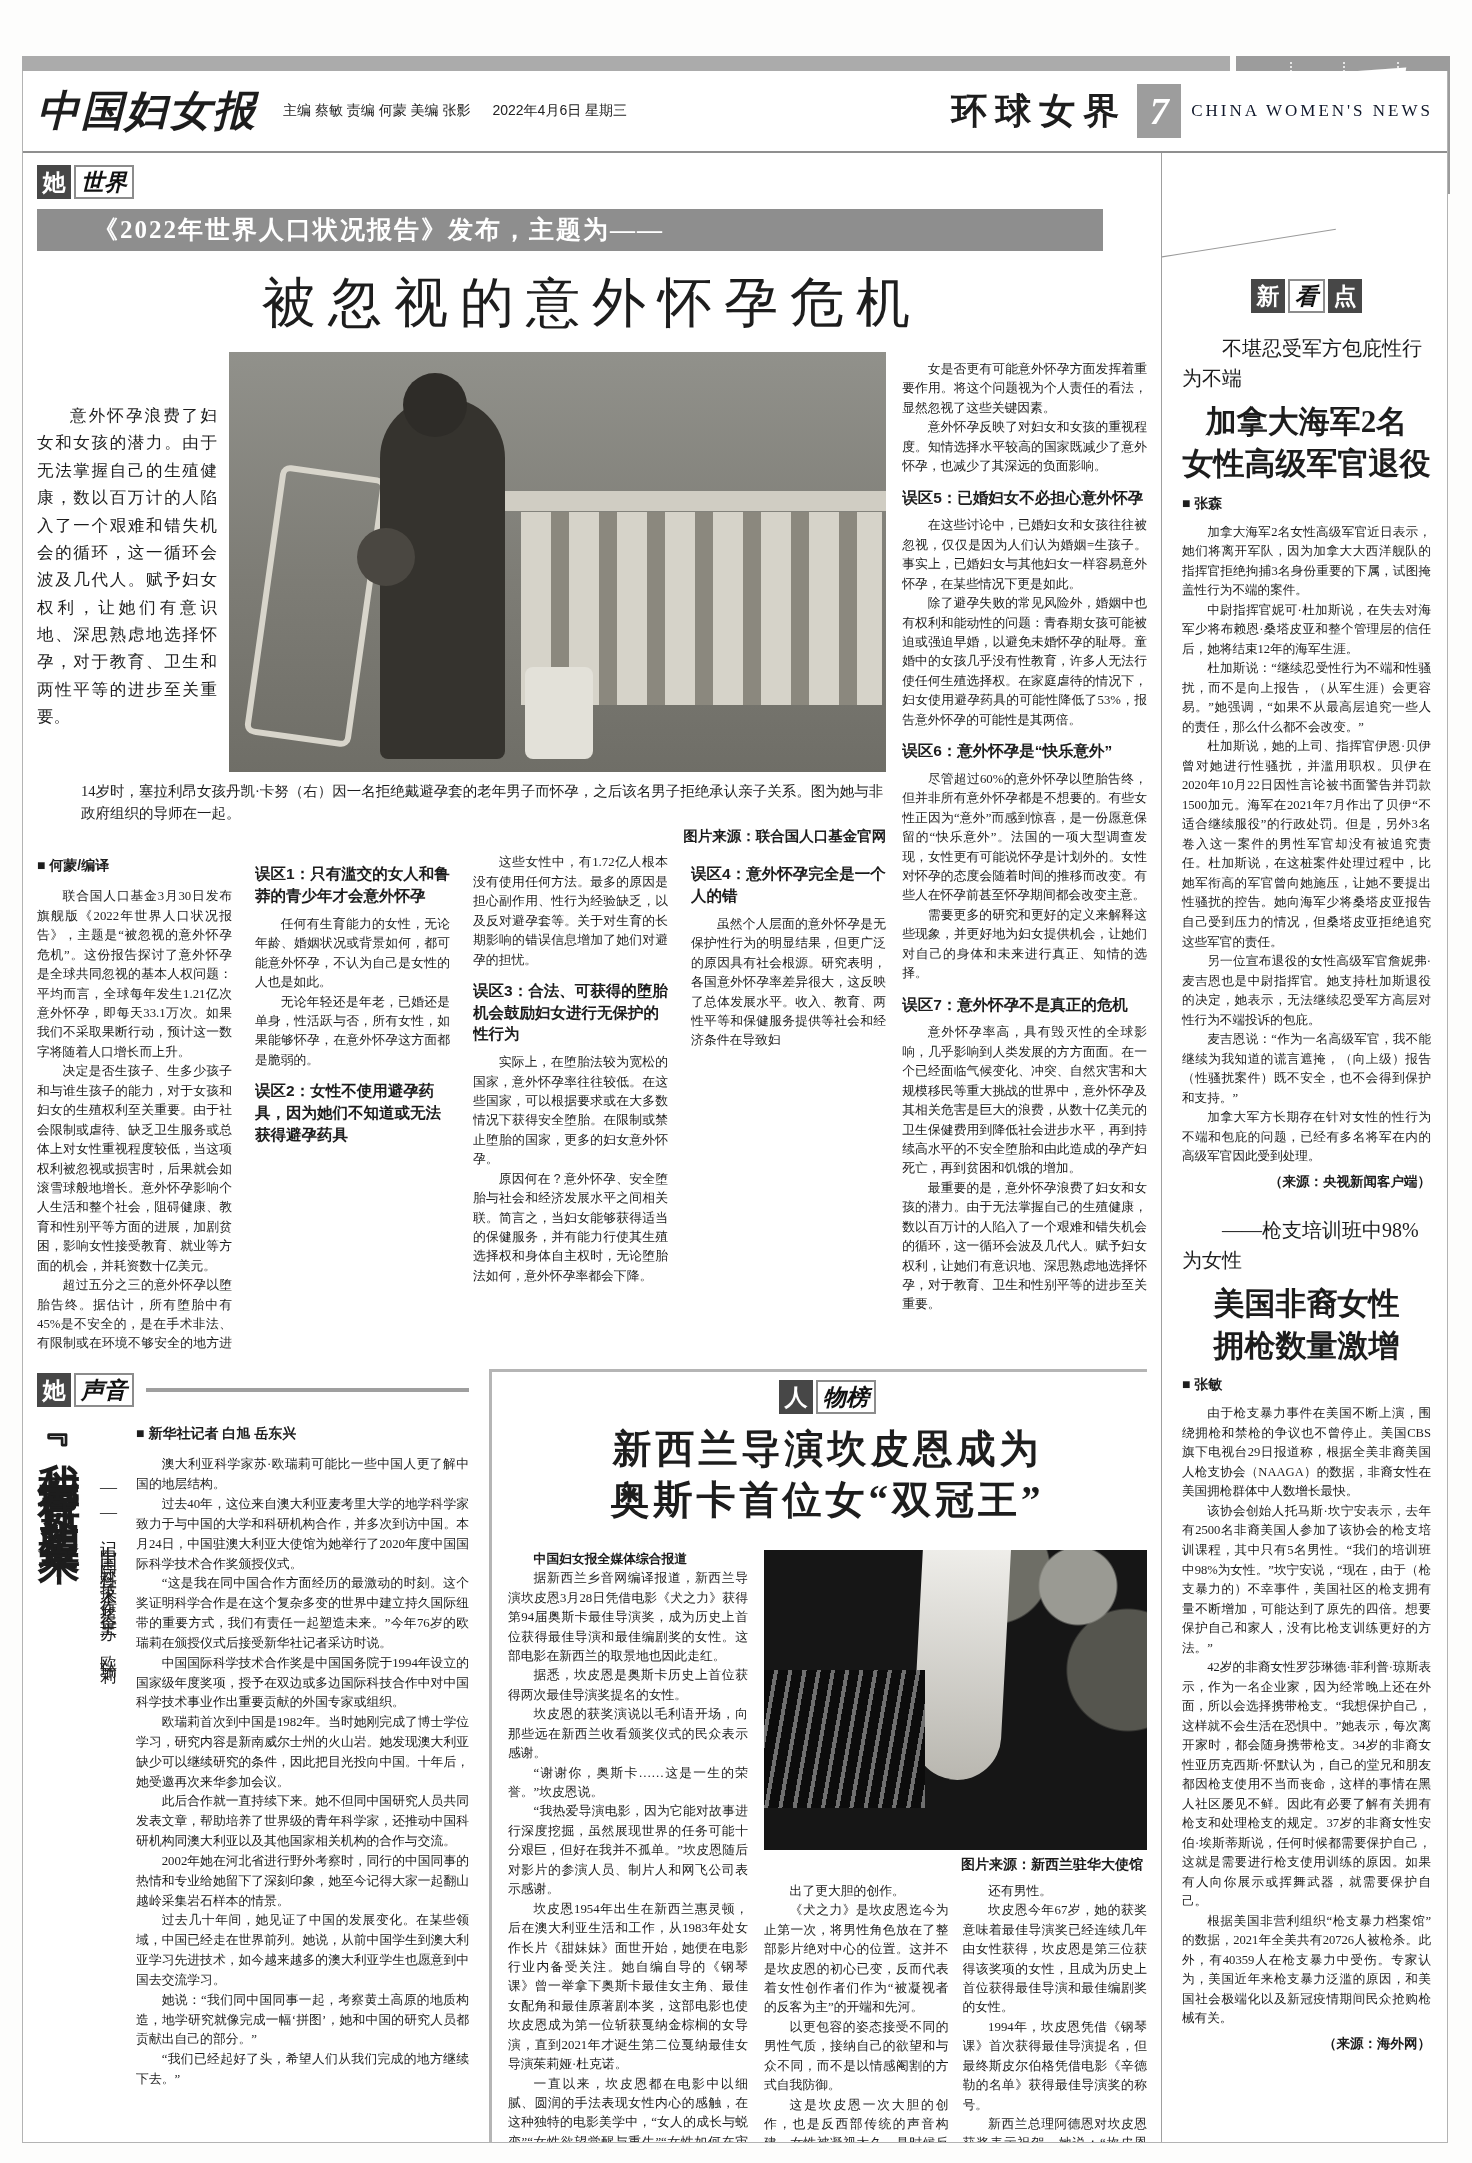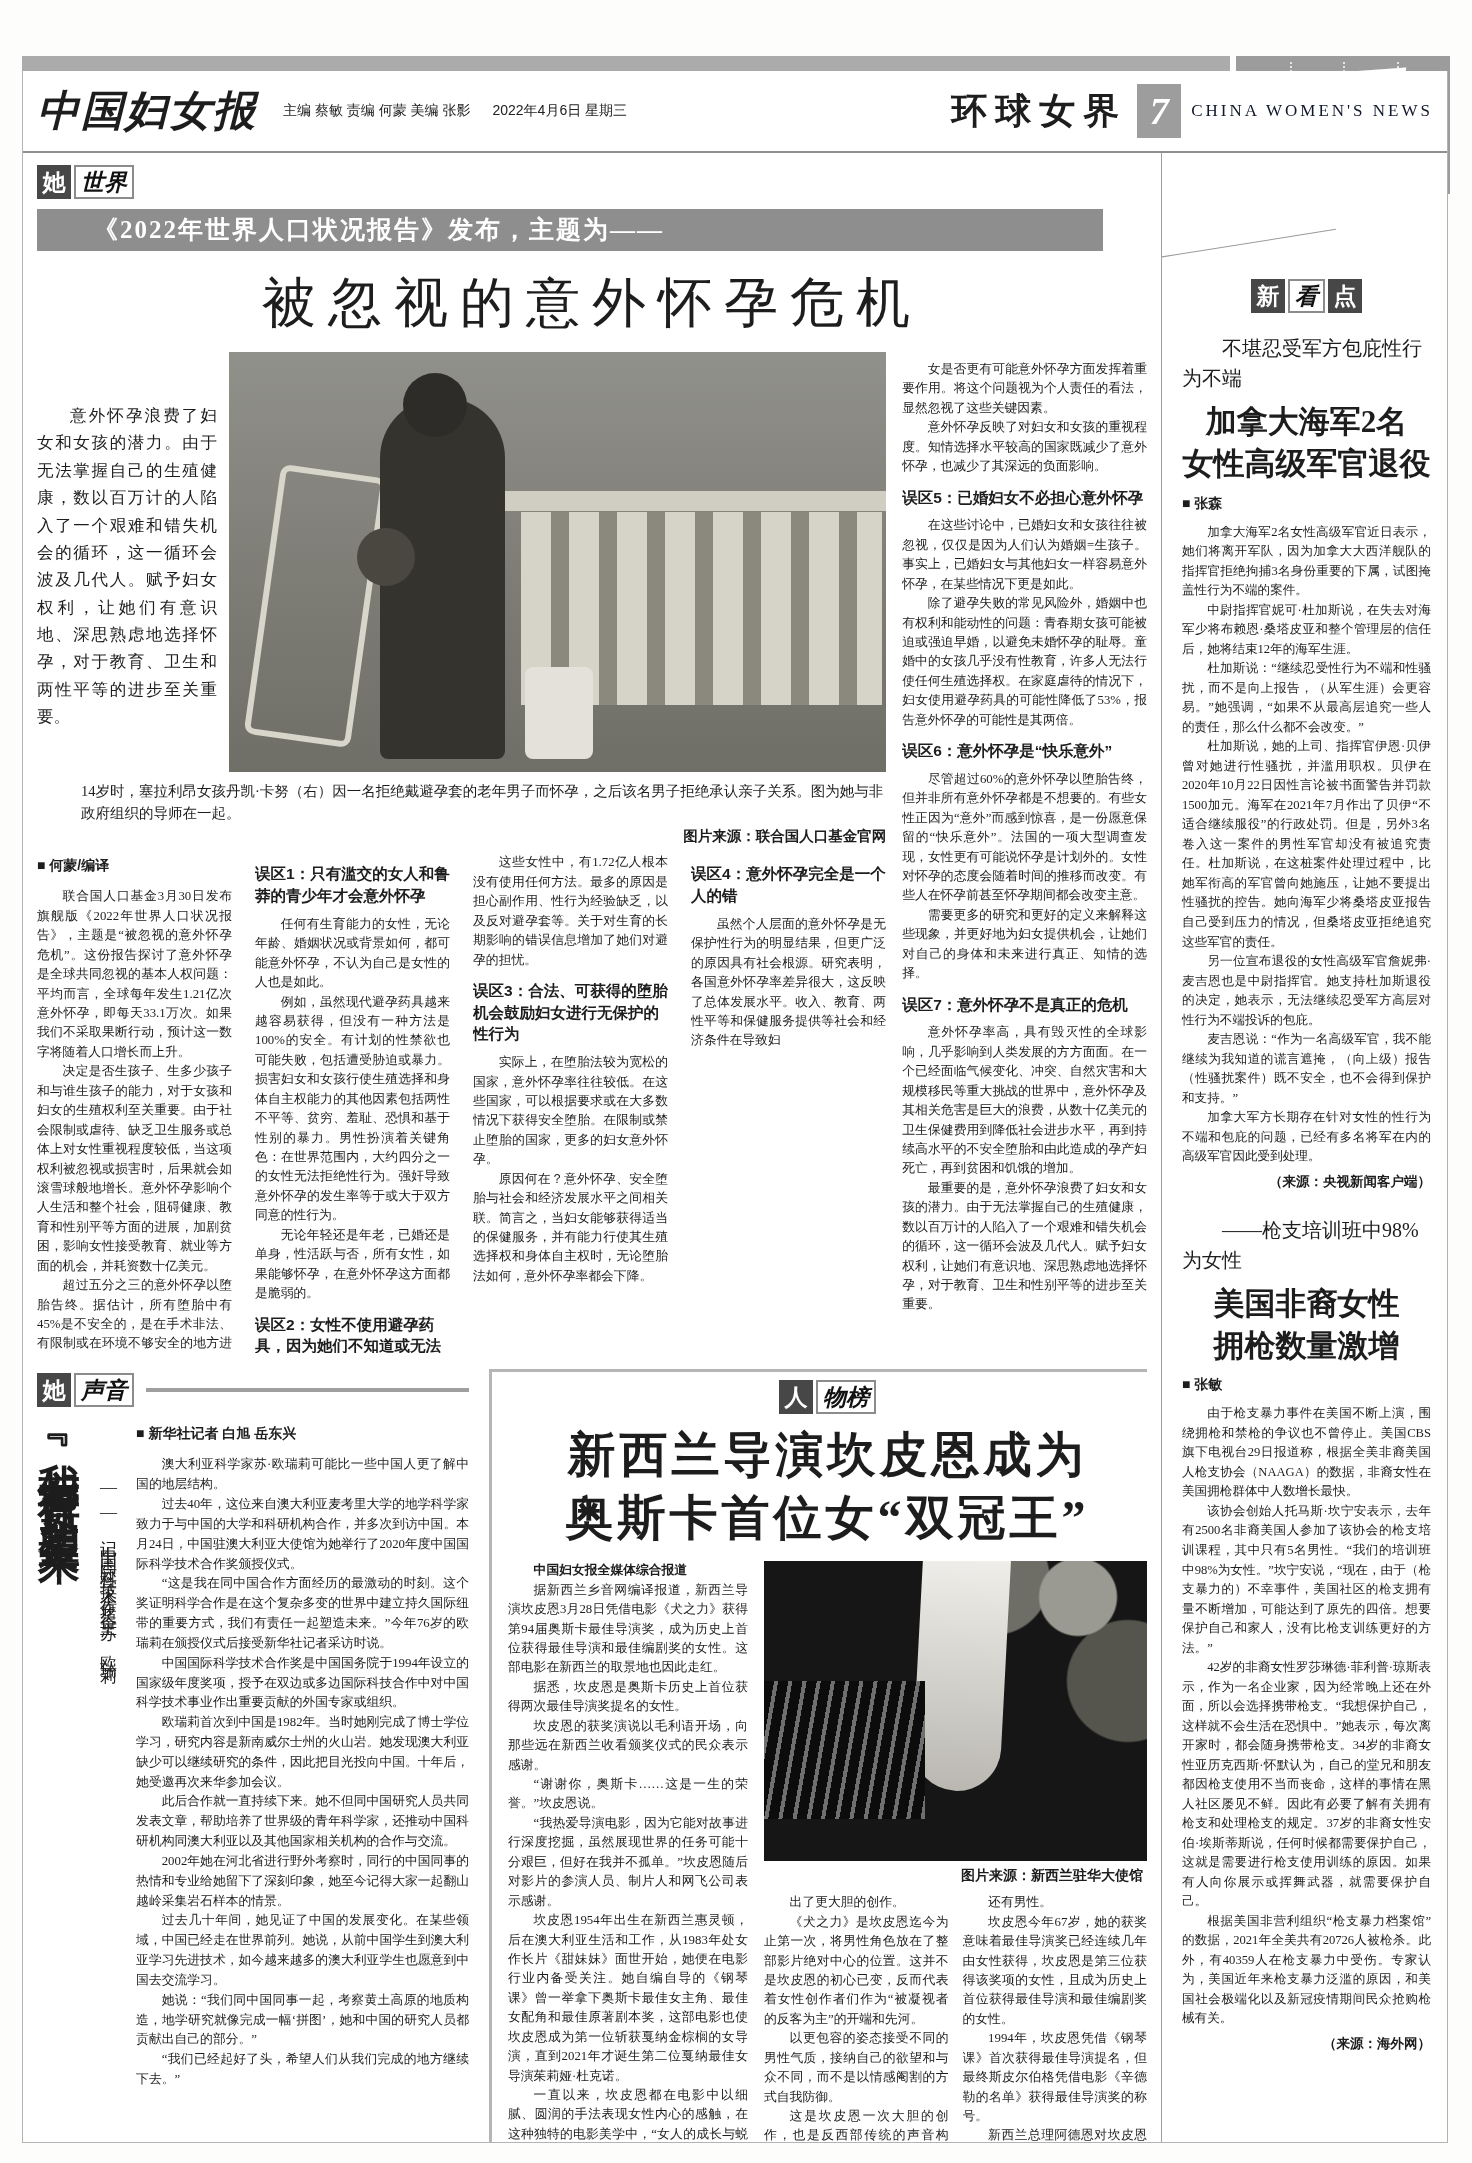--- a/index.html
+++ b/index.html
@@ -62,21 +62,21 @@
   .bottom-row{display:flex;gap:20px;margin-top:16px;height:846px;overflow:hidden;}
   .voice{width:432px;overflow:hidden;}
   .voice-body{display:flex;gap:16px;height:782px;overflow:hidden;padding-top:4px;}
   .v-head{writing-mode:vertical-rl;text-orientation:upright;font-size:42px;font-weight:900;line-height:1.05;letter-spacing:8px;}
   .v-sub{writing-mode:vertical-rl;text-orientation:upright;font-size:17px;letter-spacing:6px;padding-top:56px;}
   .voice-text{flex:1;overflow:hidden;}
   .voice-text .blk-p{font-size:12.8px;line-height:1.55;}
 
   .figure-sec{flex:1;border-left:3px solid #b5b5b5;border-top:3px solid #b5b5b5;padding:8px 0 0 16px;box-sizing:border-box;overflow:hidden;}
   .fig-label{display:flex;justify-content:center;}
-  h2.fig-head{text-align:center;font-size:48px;letter-spacing:4px;margin:10px 0 12px;line-height:1.3;font-weight:900;}
+  h2.fig-head{text-align:center;font-size:39px;letter-spacing:4px;margin:10px 0 24px;line-height:1.3;font-weight:900;}
   .fig-body{display:flex;gap:16px;}
   .fig-col1{width:240px;height:644px;overflow:hidden;}
   .fig-right{flex:1;display:flex;flex-direction:column;}
   .photo-campion{height:300px;position:relative;overflow:hidden;background:
      radial-gradient(circle at 82% 12%, #9a9a93 0 38px, transparent 40px),
      radial-gradient(circle at 60% 6%, #6e6e66 0 55px, transparent 57px),
      radial-gradient(circle at 95% 40%, #55554e 0 60px, transparent 62px),
      #161616;}
   .pc-hair{position:absolute;left:40%;top:-4px;width:88px;height:78%;background:linear-gradient(180deg,#efeeea,#b9b7b0);border-radius:0 0 44px 44px;transform:rotate(3deg);}
   .pc-coil{position:absolute;left:0;bottom:14%;width:42%;height:46%;background:repeating-linear-gradient(100deg,#0c0c0c 0 10px,#6f6f6f 10px 14px);}
@@ -146,21 +146,20 @@
               <div class="cols4">
                 <div class="col">
                     <div class="blk-byline">■ 何蒙/编译</div>
                     <p class="blk-p">联合国人口基金3月30日发布旗舰版《2022年世界人口状况报告》，主题是“被忽视的意外怀孕危机”。这份报告探讨了意外怀孕是全球共同忽视的基本人权问题：平均而言，全球每年发生1.21亿次意外怀孕，即每天33.1万次。如果我们不采取果断行动，预计这一数字将随着人口增长而上升。</p>
                     <p class="blk-p">决定是否生孩子、生多少孩子和与谁生孩子的能力，对于女孩和妇女的生殖权利至关重要。由于社会限制或虐待、缺乏卫生服务或总体上对女性重视程度较低，当这项权利被忽视或损害时，后果就会如滚雪球般地增长。意外怀孕影响个人生活和整个社会，阻碍健康、教育和性别平等方面的进展，加剧贫困，影响女性接受教育、就业等方面的机会，并耗资数十亿美元。</p>
                     <p class="blk-p">超过五分之三的意外怀孕以堕胎告终。据估计，所有堕胎中有45%是不安全的，是在手术非法、有限制或在环境不够安全的地方进行的。不安全流产每年使全球约700万妇女住院，是孕产妇死亡的主要原因。</p>
                   </div>
                 <div class="col">
                     <h4 class="blk-h">误区1：只有滥交的女人和鲁莽的青少年才会意外怀孕</h4>
                     <p class="blk-p">任何有生育能力的女性，无论年龄、婚姻状况或背景如何，都可能意外怀孕，不认为自己是女性的人也是如此。</p>
-                    <p class="blk-p">例如，虽然现代避孕药具越来越容易获得，但没有一种方法是100%的安全。有计划的性禁欲也可能失败，包括遭受胁迫或暴力。损害妇女和女孩行使生殖选择和身体自主权能力的其他因素包括两性不平等、贫穷、羞耻、恐惧和基于性别的暴力。男性扮演着关键角色：在世界范围内，大约四分之一的女性无法拒绝性行为。强奸导致意外怀孕的发生率等于或大于双方同意的性行为。</p>
                     <p class="blk-p">无论年轻还是年老，已婚还是单身，性活跃与否，所有女性，如果能够怀孕，在意外怀孕这方面都是脆弱的。</p>
                     <h4 class="blk-h">误区2：女性不使用避孕药具，因为她们不知道或无法获得避孕药具</h4>
                   </div>
                 <div class="col">
                     <p class="blk-p">这些女性中，有1.72亿人根本没有使用任何方法。最多的原因是担心副作用、性行为经验缺乏，以及反对避孕套等。关于对生育的长期影响的错误信息增加了她们对避孕的担忧。</p>
                     <h4 class="blk-h">误区3：合法、可获得的堕胎机会鼓励妇女进行无保护的性行为</h4>
                     <p class="blk-p">实际上，在堕胎法较为宽松的国家，意外怀孕率往往较低。在这些国家，可以根据要求或在大多数情况下获得安全堕胎。在限制或禁止堕胎的国家，更多的妇女意外怀孕。</p>
                     <p class="blk-p">原因何在？意外怀孕、安全堕胎与社会和经济发展水平之间相关联。简言之，当妇女能够获得适当的保健服务，并有能力行使其生殖选择权和身体自主权时，无论堕胎法如何，意外怀孕率都会下降。</p>
                   </div>
                 <div class="col">

